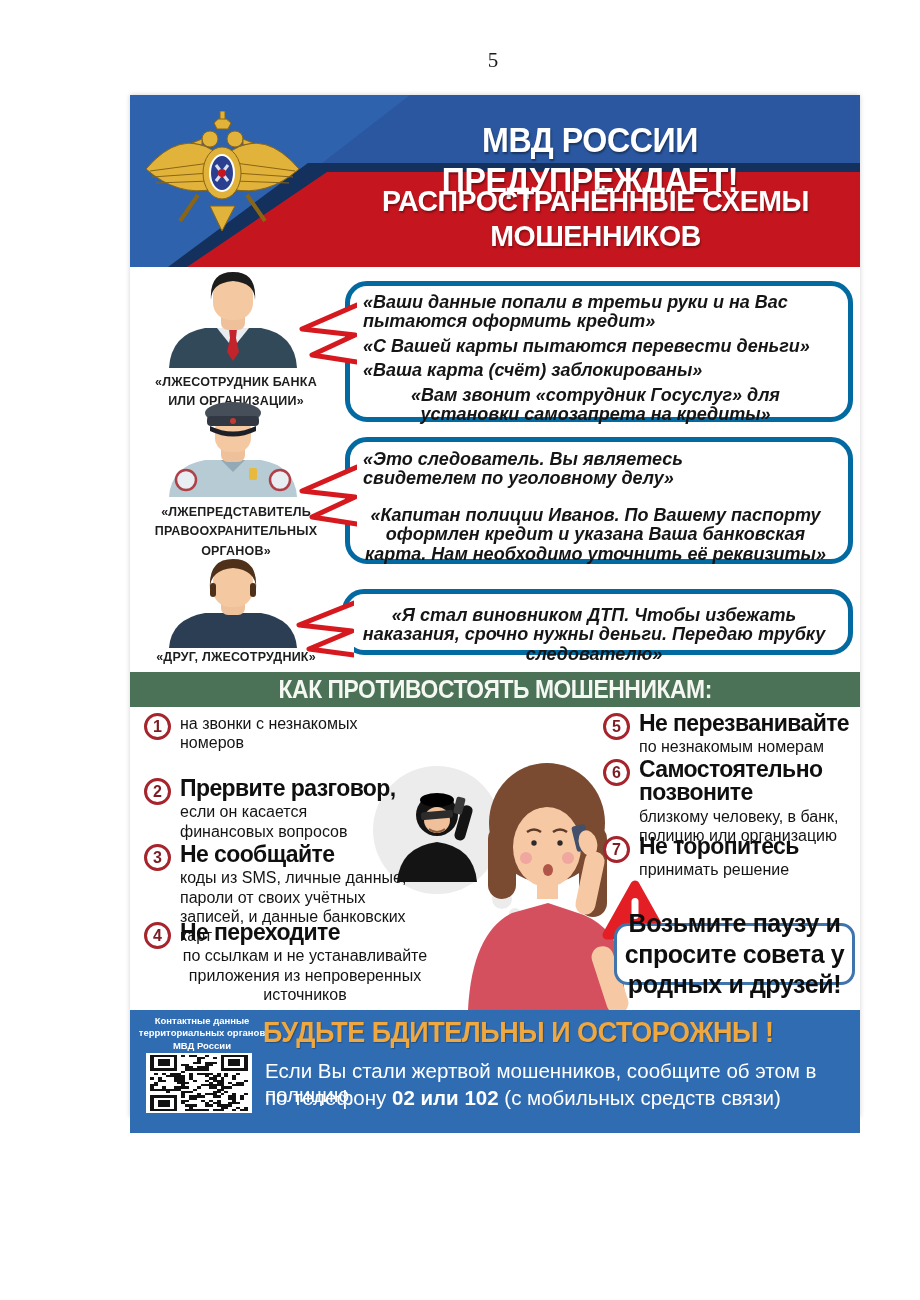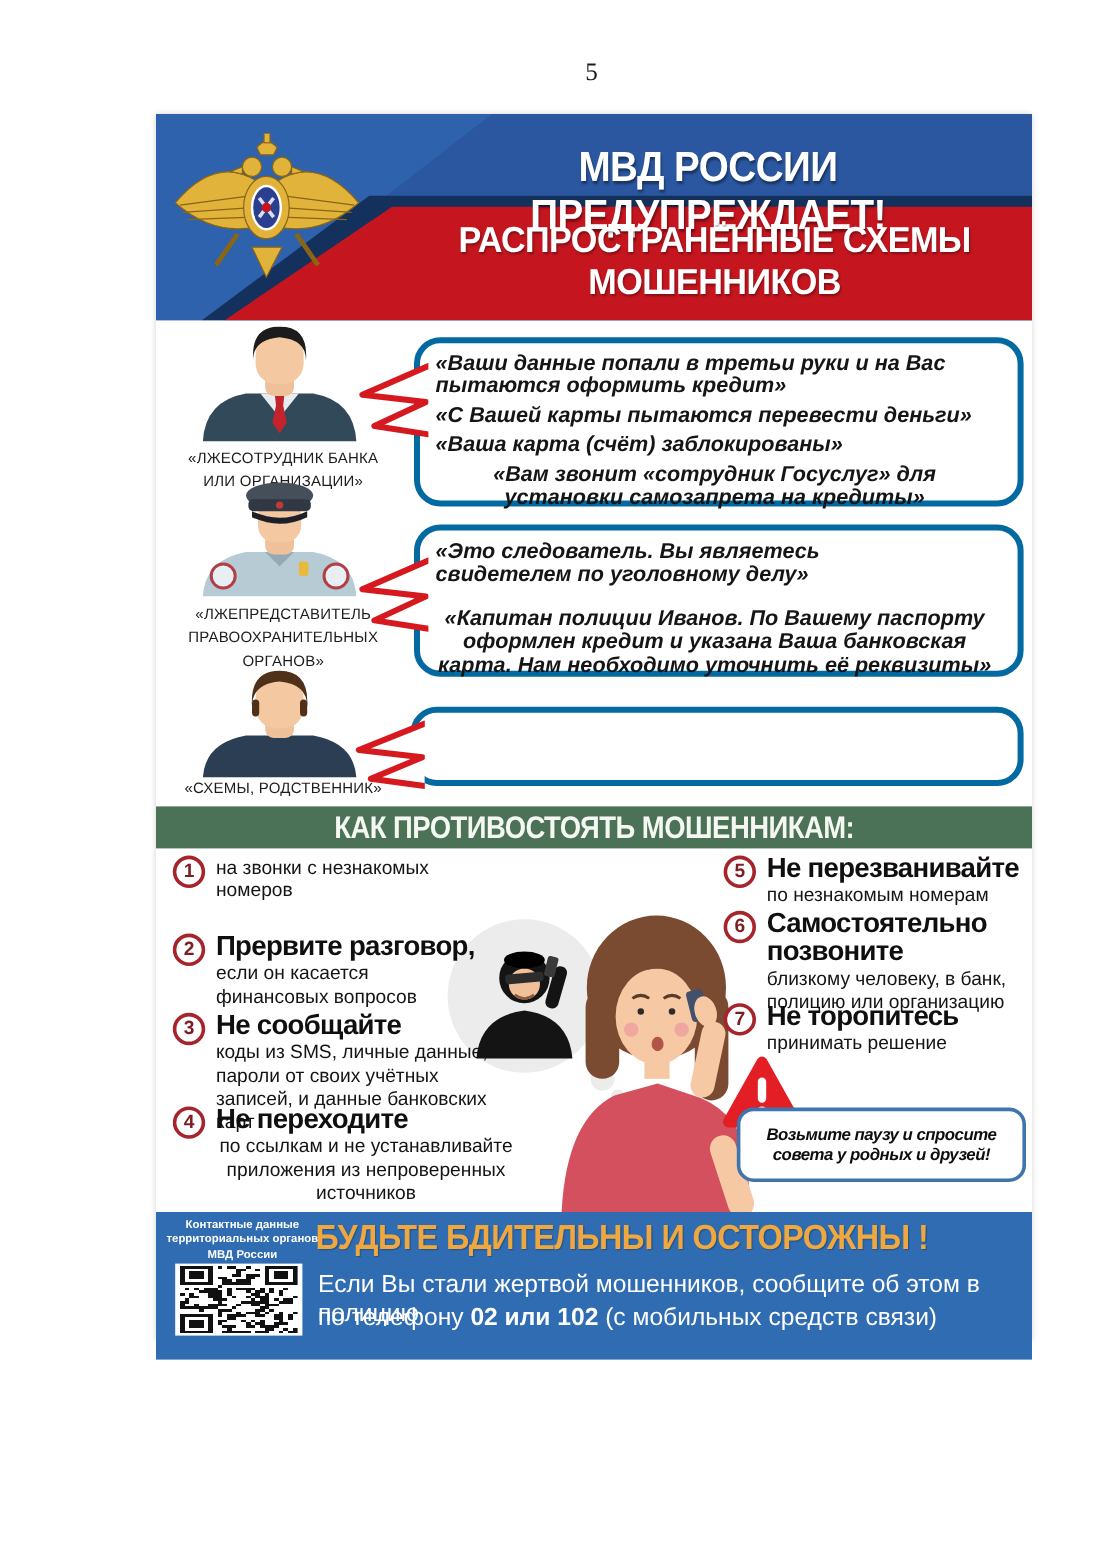--- a/index.html
+++ b/index.html
@@ -25,21 +25,21 @@
     font-size:35px;font-weight:800;letter-spacing:-.5px;transform:scaleX(.92);
     text-shadow:1px 2px 2px rgba(0,0,0,.4);}
   .h-sub{position:absolute;left:213px;top:89px;width:505px;text-align:center;color:#fff;
     font-size:30px;font-weight:800;line-height:1.15;letter-spacing:-.5px;transform:scaleX(.95);
     text-shadow:1px 2px 2px rgba(0,0,0,.35);}
   .emblem{position:absolute;left:10px;top:16px;}
 
   
   .avatar{position:absolute;left:33px;width:140px;}
   .avatar-label{position:absolute;left:0px;width:212px;text-align:center;color:#1d1d1d;
-    font-size:12.5px;font-weight:400;line-height:1.55;letter-spacing:.2px;}
+    font-size:12.5px;font-weight:700;line-height:1.55;letter-spacing:.2px;}
   .bubble{position:absolute;background:#fff;border:5px solid #0369a1;border-radius:22px;
     color:#151515;font-weight:700;font-style:italic;font-size:18px;line-height:1.08;}
   .bubble .q{margin:0 0 5px 0;}
   .bubble .q:last-child{margin-bottom:0;text-align:center;}
   .bubble .gap-top{margin-top:17px;}
   .q-narrow{max-width:430px;}
   .b1{left:215px;top:186px;width:508px;height:141px;padding:7px 20px 7px 13px;}
   .b2{left:215px;top:342px;width:508px;height:127px;padding:8px 20px 7px 13px;}
   .b3{left:212px;top:494px;width:511px;height:66px;padding:12px 20px 7px 13px;}
   .tail{position:absolute;left:-55px;width:62px;height:64px;}
@@ -63,22 +63,22 @@
   .tipL4{left:14px;top:826px;} .tipL4 .tip-body{max-width:250px;text-align:center;}
   .tipR5{left:473px;top:617px;} .tipR5 .tip-body{max-width:230px;}
   .tipR6{left:473px;top:663px;} .tipR6 .tip-title{max-width:200px;} .tipR6 .tip-body{max-width:232px;}
   .tipR7{left:473px;top:740px;} .tipR7 .tip-body{max-width:230px;}
 
   .illustration{position:absolute;left:222px;top:660px;width:300px;height:255px;}
 
   .warn-tri{position:absolute;left:470px;top:783px;z-index:3;}
   .warn-box{position:absolute;left:484px;top:828px;width:241px;height:62px;background:#fff;
     border:3px solid #3f74ad;border-radius:14px;display:flex;align-items:center;justify-content:center;
-    text-align:center;font-size:14px;font-weight:800;color:#0e0e0e;line-height:1.22;z-index:3;
-    letter-spacing:-.4px;padding:0 6px;font-style:italic;}
+    text-align:center;font-size:25px;font-weight:800;color:#0e0e0e;line-height:1.22;z-index:3;
+    letter-spacing:-.4px;padding:0 6px;}
 
   
   .footer{position:absolute;left:0;top:915px;width:730px;height:123px;background:#2f6cb2;z-index:4;}
   .qr-caption{position:absolute;left:8px;top:5px;width:128px;text-align:center;color:#fff;
     font-size:9.5px;font-weight:700;line-height:1.3;}
   .qr-box{position:absolute;left:16px;top:43px;width:106px;height:60px;background:#fff;padding:2px 4px;}
   .qr-box svg{width:98px;height:56px;display:block;}
   .f-title{position:absolute;left:133px;top:6px;width:580px;color:#efa73f;font-size:29px;font-weight:800;
     letter-spacing:-.5px;transform:scaleX(.93);transform-origin:left;
     text-shadow:1px 1px 1px rgba(0,0,0,.25);}
@@ -158,21 +158,21 @@
 
   <svg class="avatar" style="top:462px" data-name="friend-relative-avatar" width="140" height="91" viewBox="0 0 140 91">
     <path d="M6,91 Q8,62 42,56 L98,56 Q132,62 134,91 Z" fill="#2c3e54"></path>
     <rect x="58" y="34" width="24" height="24" rx="7" fill="#eec19b"></rect>
     <rect x="50" y="8" width="40" height="42" rx="17" fill="#f4c8a0"></rect>
     <path d="M47,32 Q45,2 70,2 Q95,2 93,32 Q93,13 70,11 Q47,13 47,32 Z" fill="#4f3018"></path>
     <rect x="47" y="26" width="6" height="14" rx="3" fill="#4f3018"></rect>
     <rect x="87" y="26" width="6" height="14" rx="3" fill="#4f3018"></rect>
   </svg>
   <div class="avatar-label" style="top:553px" data-name="scammer-label-friend">
-    <div data-name="label-line">«СХЕМЫ, РОДСТВЕННИК»</div>
+    <div data-name="label-line">«ДРУГ, ЛЖЕСОТРУДНИК»</div>
   </div>
 
   <div class="bubble b1" data-name="speech-bubble-bank">
     <svg class="tail t1" data-name="bubble-tail" viewBox="0 0 62 64">
       <path d="M62,3 L7,27 L60,33 L17,53 L62,60" fill="#fff" stroke="#d6191f" stroke-width="5" stroke-linejoin="round" stroke-linecap="round"></path>
     </svg>
     <div class="q" data-name="quote">«Ваши данные попали в третьи руки и на Вас пытаются оформить кредит»</div>
     <div class="q" data-name="quote">«С Вашей карты пытаются перевести деньги»</div>
     <div class="q" data-name="quote">«Ваша карта (счёт) заблокированы»</div>
     <div class="q" data-name="quote">«Вам звонит «сотрудник Госуслуг» для установки самозапрета на кредиты»</div>
@@ -183,20 +183,21 @@
       <path d="M62,3 L7,27 L60,33 L17,53 L62,60" fill="#fff" stroke="#d6191f" stroke-width="5" stroke-linejoin="round" stroke-linecap="round"></path>
     </svg>
     <div class="q q-narrow" data-name="quote">«Это следователь. Вы являетесь свидетелем по уголовному делу»</div>
     <div class="q gap-top" data-name="quote">«Капитан полиции Иванов. По Вашему паспорту оформлен кредит и указана Ваша банковская карта. Нам необходимо уточнить её реквизиты»</div>
   </div>
 
   <div class="bubble b3" data-name="speech-bubble-friend">
     <svg class="tail t3" data-name="bubble-tail" viewBox="0 0 62 64">
       <path d="M62,6 L7,28 L60,34 L17,52 L62,58" fill="#fff" stroke="#d6191f" stroke-width="5" stroke-linejoin="round" stroke-linecap="round"></path>
     </svg>
+    <div class="q" data-name="quote">«Я стал виновником ДТП. Чтобы избежать наказания, срочно нужны деньги. Передаю трубку следователю»</div>
   </div>
 
   <div class="green-band" data-name="countermeasures-heading-band">
     <span data-name="countermeasures-heading">КАК ПРОТИВОСТОЯТЬ МОШЕННИКАМ:</span>
   </div>
 
   <svg class="illustration" data-name="worried-woman-scam-call-illustration" viewBox="0 0 300 255">
     <circle cx="85" cy="75" r="64" fill="#ececec"></circle>
     <circle cx="150" cy="144" r="10" fill="#ececec"></circle>
     <circle cx="163" cy="159" r="6" fill="#ececec"></circle>

